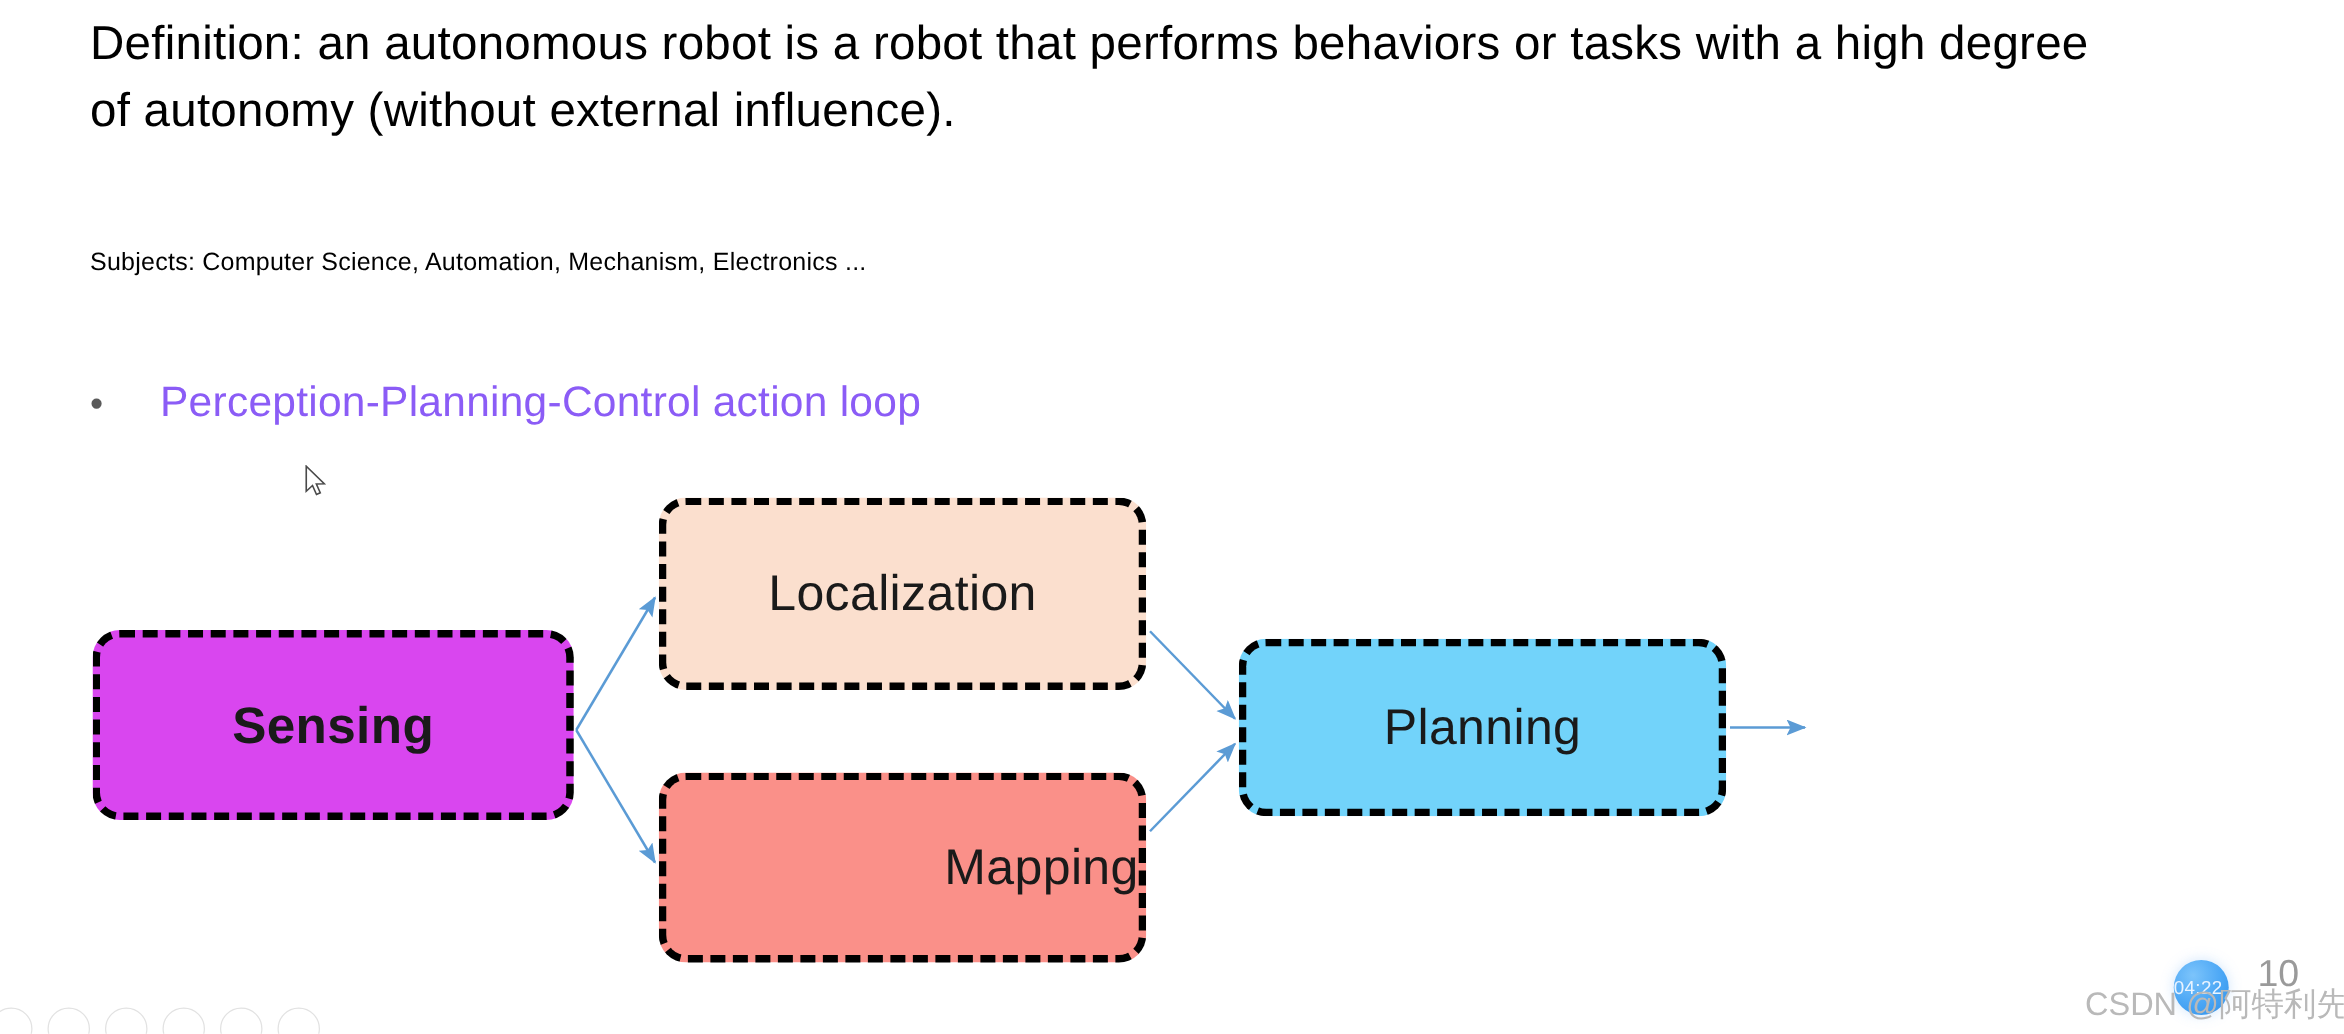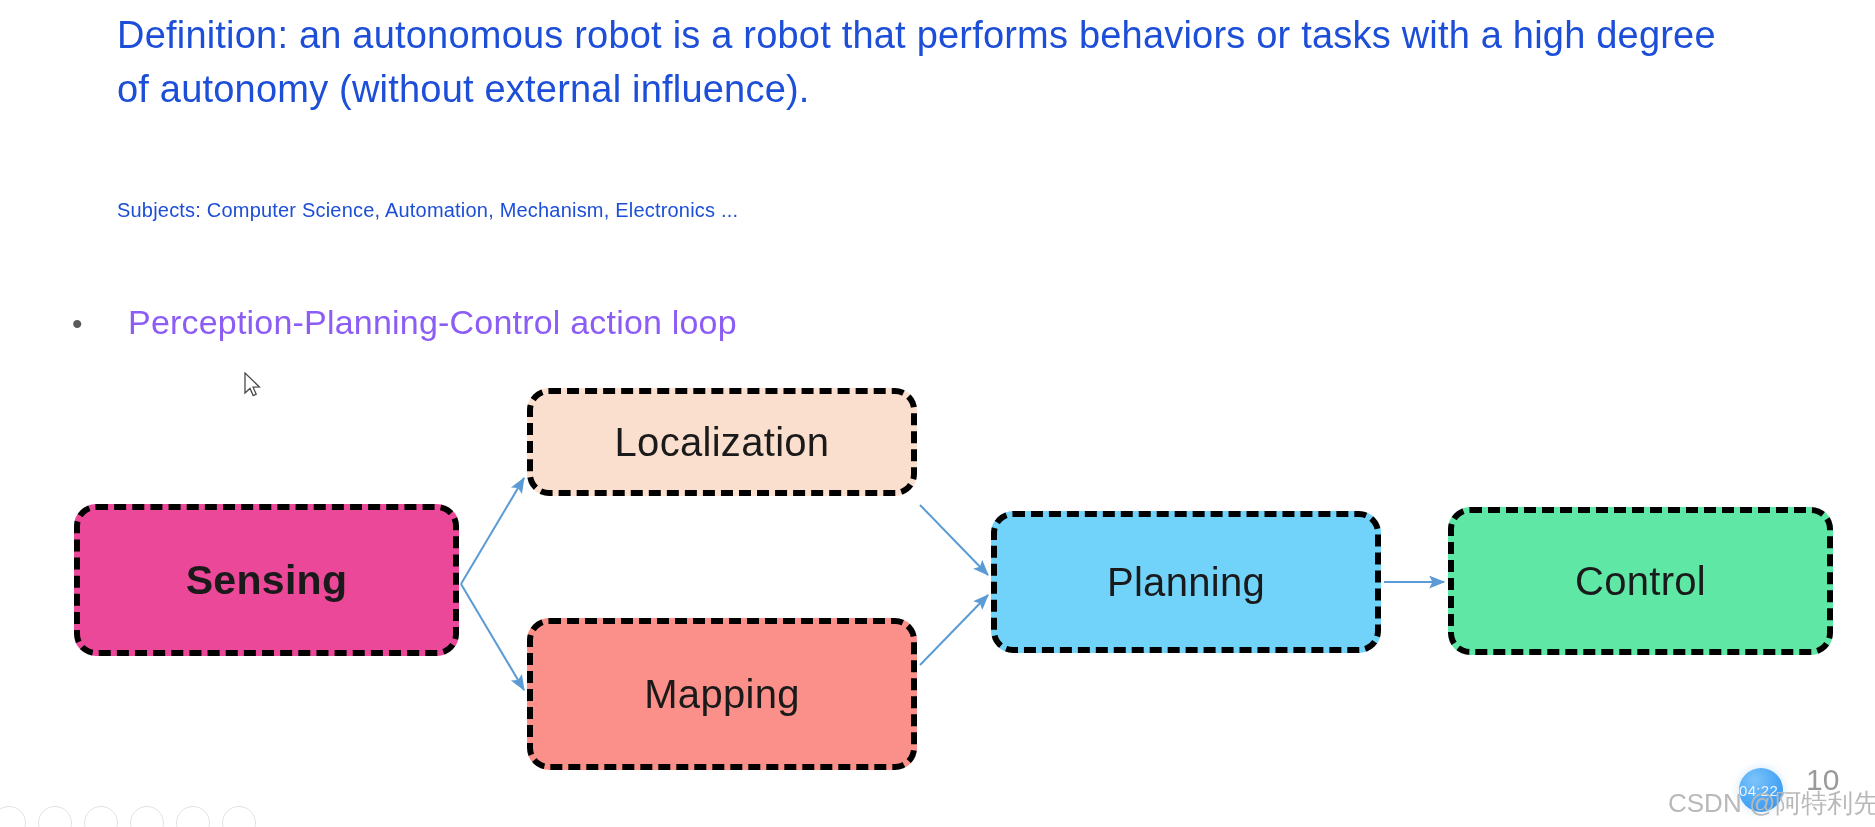--- a/index.html
+++ b/index.html
@@ -18,26 +18,25 @@
 
   #slide {
     position: absolute;
     inset: 0;
     background: #ffffff;
   }
 
   
   .body-text {
     position: absolute;
-    color: #1d4ed8;
+    color: #000000;
     font-weight: 300;
     font-family: "Liberation Sans", sans-serif;
     letter-spacing: 0.2px;
     white-space: pre;
-    margin-left: 45px;
   }
 
   #definition-line1 {
     left: 72px;
     top: 8px;
     font-size: 38px;
     line-height: 54px;
   }
   #definition-line2 {
     left: 72px;
@@ -103,38 +102,39 @@
     font-size: 40px;
     letter-spacing: 0.3px;
     line-height: 1;
   }
 
   #node-sensing {
     left: 74px;
     top: 504px;
     width: 385px;
     height: 152px;
-    background: #ec4899;
+    background: #d946ef;
   }
   #node-sensing .node-label { font-weight: 600; font-size: 41px; }
 
   #node-localization {
     left: 527px;
-    top: 388px;
+    top: 398px;
     width: 390px;
-    height: 108px;
+    height: 154px;
     background: #fbdfce;
   }
 
   #node-mapping {
     left: 527px;
     top: 618px;
     width: 390px;
     height: 152px;
     background: #fa9089;
+    justify-content: flex-end;
   }
 
   #node-planning {
     left: 991px;
     top: 511px;
     width: 390px;
     height: 142px;
     background: #72d3fa;
   }
 
@@ -254,23 +254,20 @@
     </div>
 
     <div class="node" id="node-mapping">
       <span class="node-label">Mapping</span>
     </div>
 
     <div class="node" id="node-planning">
       <span class="node-label">Planning</span>
     </div>
 
-    <div class="node" id="node-control">
-      <span class="node-label">Control</span>
-    </div>
   </div>
 
   <svg id="mouse-cursor" viewBox="0 0 20 28">
     <path d="M2,1 L2,21 L7,16.4 L10.2,23.6 L13.2,22.2 L10.1,15.2 L16.4,15 z" fill="#ffffff" stroke="#4a4a4a" stroke-width="1.3"></path>
   </svg>
 
   <div id="page-number">10</div>
 
   <div id="time-badge">
     <span id="time-badge-label">04:22</span>

